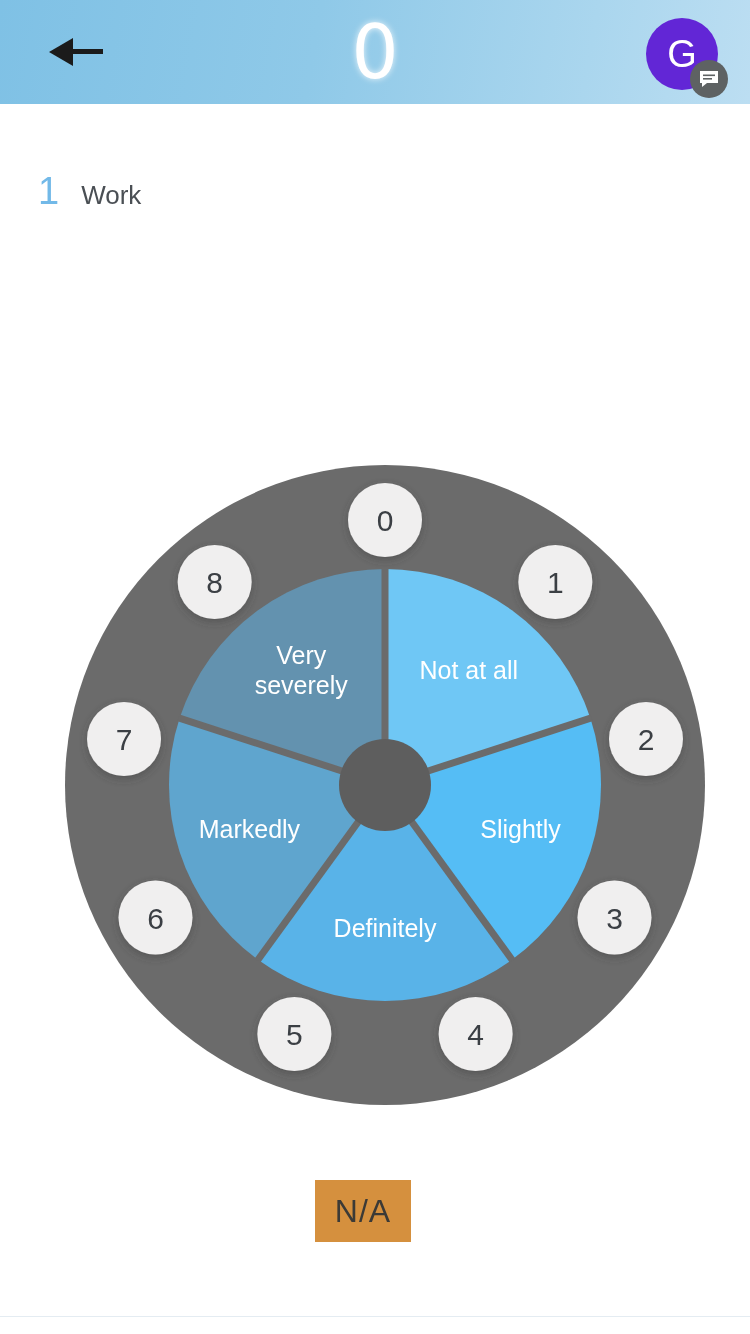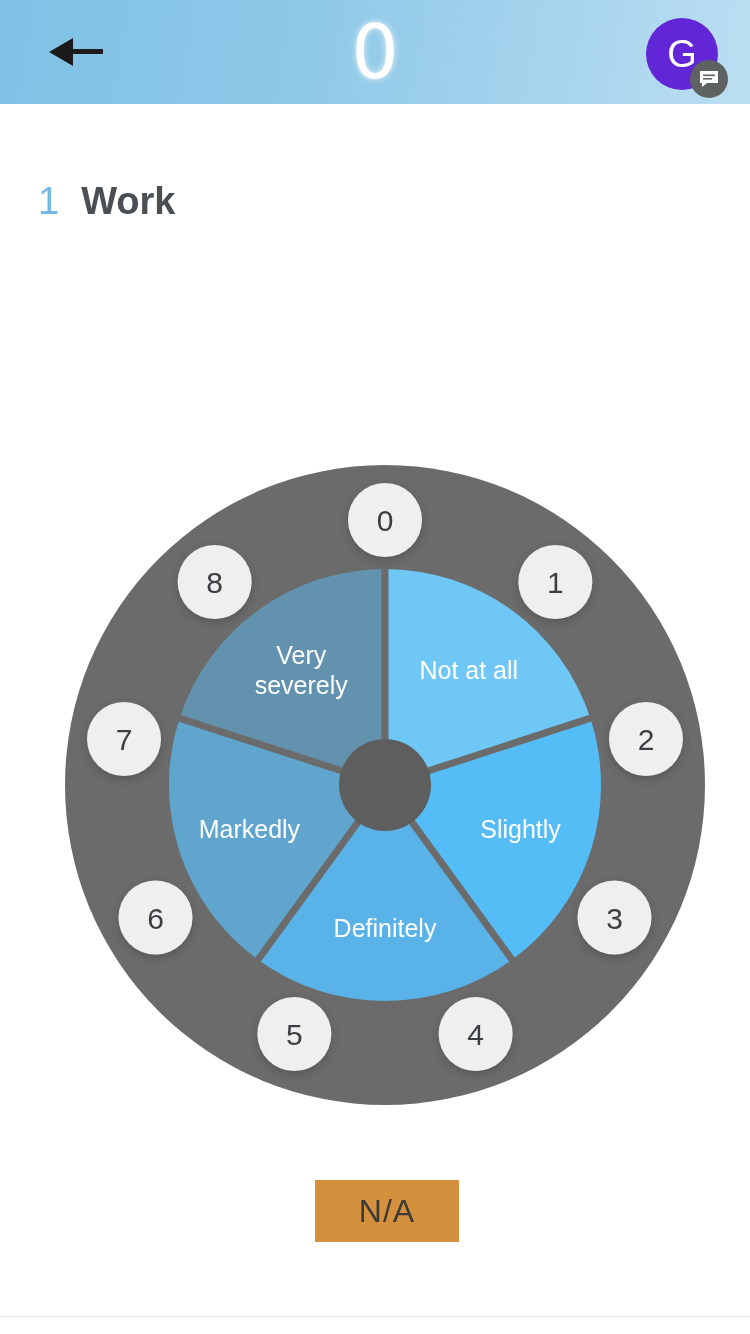--- a/index.html
+++ b/index.html
@@ -104,22 +104,22 @@
     margin-bottom: 16px;
   }
   #question-number {
     color: #72B9E8;
     font-size: 38px;
     font-weight: 400;
     font-family: "Liberation Sans", sans-serif;
   }
   #question-title {
     color: #4A4F54;
-    font-size: 38px;
-    font-weight: 700;
+    font-size: 26px;
+    font-weight: 400;
     margin-top: 20px;
   }
   #question-text {
     color: #4A4F54;
     font-size: 37px;
     line-height: 54px;
     font-weight: 400;
     width: 680px;
   }
 
@@ -143,21 +143,21 @@
     font-family: "Liberation Sans", sans-serif;
     font-size: 30px;
     text-anchor: middle;
   }
 
   
   #na-button {
     position: absolute;
     left: 315px;
     top: 1180px;
-    width: 144px;
+    width: 96px;
     height: 62px;
     background: #D5903E;
     border: none;
     display: flex;
     align-items: center;
     justify-content: center;
     cursor: pointer;
     padding: 0;
   }
   #na-label {

